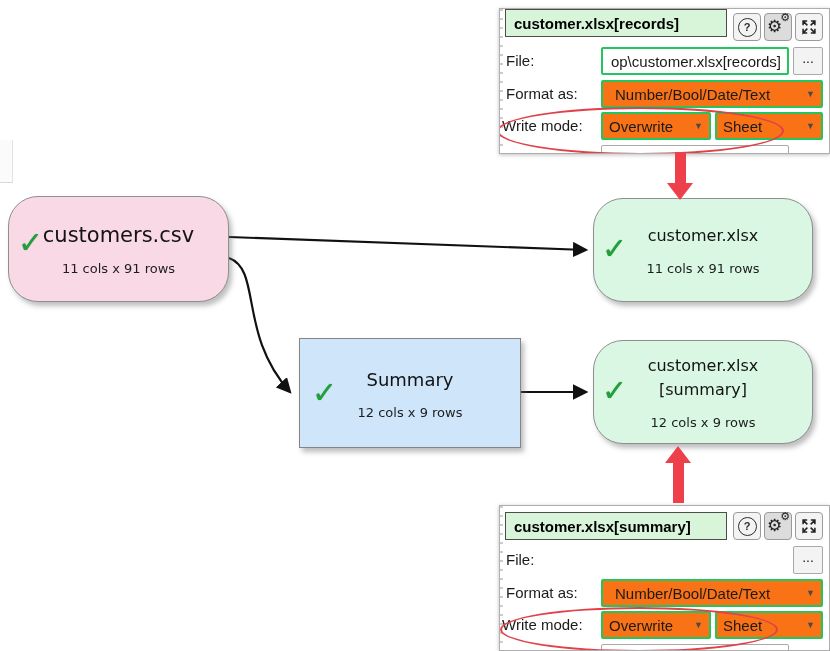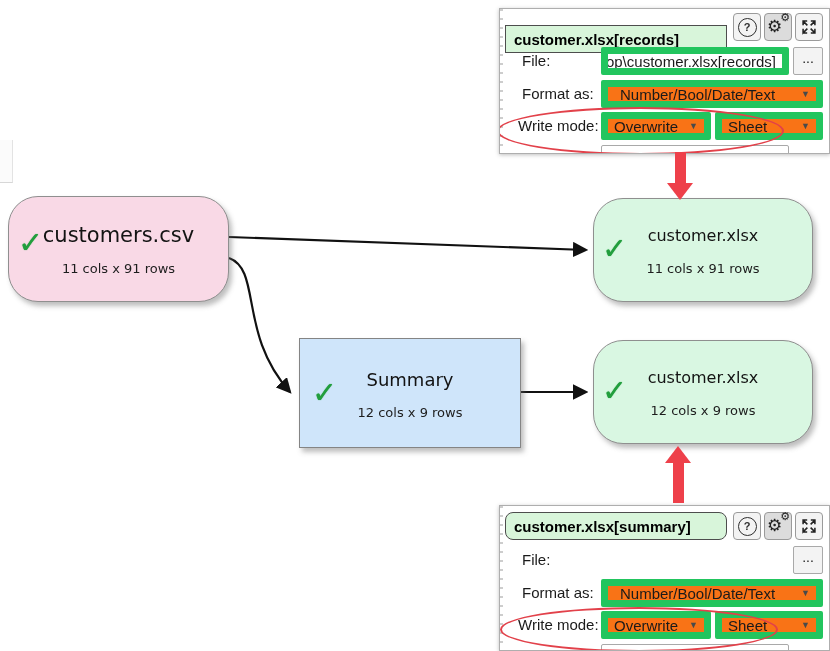--- a/index.html
+++ b/index.html
@@ -53,24 +53,24 @@
   }
   .tool-btn.pressed{background:#dcdcdc;}
   .help-circle{
     width:17px;height:17px;border:1.7px solid #2e2e2e;border-radius:50%;
     display:flex;align-items:center;justify-content:center;
     font-size:11px;font-weight:bold;color:#2e2e2e;
   }
   .gear-wrap{position:relative;width:20px;height:20px;}
   .gear-main{position:absolute;left:-1px;top:0px;font-size:17px;line-height:20px;color:#222;}
   .gear-small{position:absolute;right:-2px;top:-5px;font-size:11px;line-height:11px;color:#222;}
-  .row-label{position:absolute;left:6px;line-height:28px;font-size:15px;margin-left:16px;}
+  .row-label{position:absolute;left:6px;line-height:28px;font-size:15px;}
   .field{
     position:absolute;box-sizing:border-box;height:28px;background:#fff;
-    border:7px solid #22c55e;border-radius:2px;display:flex;align-items:center;
+    border:2px solid #22c55e;border-radius:2px;display:flex;align-items:center;
     padding:0 6px;font-size:15px;white-space:nowrap;overflow:hidden;
   }
   .field.right{justify-content:flex-end;}
   .dropdown{justify-content:space-between;background:#f97316;}
   .dd-arrow{font-size:9px;color:#4a4a4a;margin-left:6px;flex:0 0 auto;}
   .browse-btn{
     position:absolute;box-sizing:border-box;height:28px;width:30px;
     border:1px solid #a9a9a9;border-radius:2px;background:#f3f3f3;
     display:flex;align-items:center;justify-content:center;font-size:14px;
     line-height:10px;padding-bottom:6px;
@@ -127,37 +127,38 @@
 
   <div class="node" id="node-summary">
     <div class="title">Summary</div>
     <div class="stats">12 cols x 9 rows</div>
     <span class="check" style="left:12px;top:36px;">✓</span>
   </div>
 
   <div class="node rounded" id="node-summary-out">
     <div class="title two-line">
       <div>customer.xlsx</div>
+      <div>[summary]</div>
     </div>
     <div class="stats">12 cols x 9 rows</div>
     <span class="check" style="left:8px;top:32px;">✓</span>
   </div>
 
   <div class="red-arrow" style="left:662px;top:152px;width:36px;height:48px;">
     <div class="red-shaft" style="left:13px;top:0;width:11px;height:31px;"></div>
     <div class="red-head" style="left:5px;top:31px;border-left:13px solid transparent;border-right:13px solid transparent;border-top:17px solid #ee404a;"></div>
   </div>
 
   <div class="red-arrow" style="left:660px;top:446px;width:36px;height:57px;">
     <div class="red-head" style="left:5px;top:0;border-left:13px solid transparent;border-right:13px solid transparent;border-bottom:17px solid #ee404a;"></div>
     <div class="red-shaft" style="left:13px;top:17px;width:11px;height:40px;"></div>
   </div>
 
   <div class="panel" id="panel-records">
-    <div class="panel-title" style="top:16px;">customer.xlsx[records]</div>
+    <div class="panel-title" style="top:0;">customer.xlsx[records]</div>
 
     <div class="tool-btn" style="left:233px;top:4px;">
       <span class="help-circle">?</span>
     </div>
     <div class="tool-btn pressed" style="left:264px;top:4px;">
       <span class="gear-wrap">
         <span class="gear-main">⚙</span>
         <span class="gear-small">⚙</span>
       </span>
     </div>
@@ -194,21 +195,21 @@
     <div class="field dropdown" style="left:215px;top:103px;width:108px;">
       <span>Sheet</span>
       <span class="dd-arrow">▼</span>
     </div>
 
     <div class="partial-row" style="left:101px;top:136px;width:188px;"></div>
     <div class="ellipse-annot" style="left:-3px;top:98px;width:283px;height:44px;"></div>
   </div>
 
   <div class="panel" id="panel-summary">
-    <div class="panel-title" style="top:6px;border-radius:8px;">customer.xlsx[summary]</div>
+    <div class="panel-title" style="top:6px;">customer.xlsx[summary]</div>
 
     <div class="tool-btn" style="left:233px;top:6px;">
       <span class="help-circle">?</span>
     </div>
     <div class="tool-btn pressed" style="left:264px;top:6px;">
       <span class="gear-wrap">
         <span class="gear-main">⚙</span>
         <span class="gear-small">⚙</span>
       </span>
     </div>

